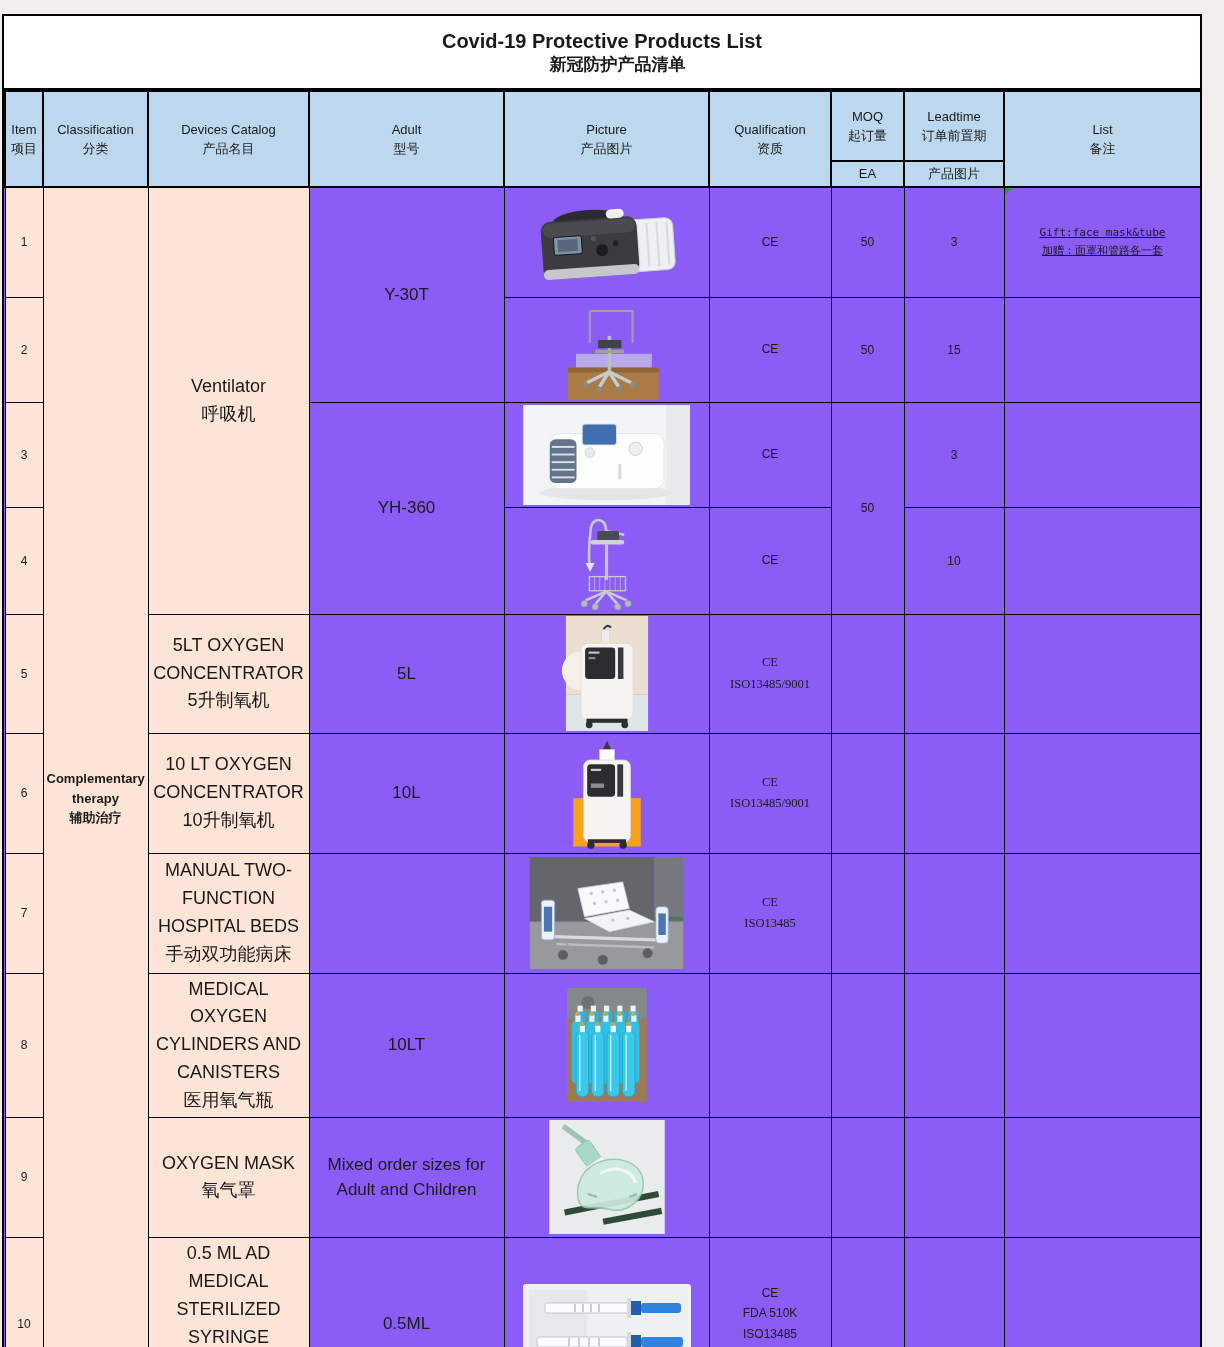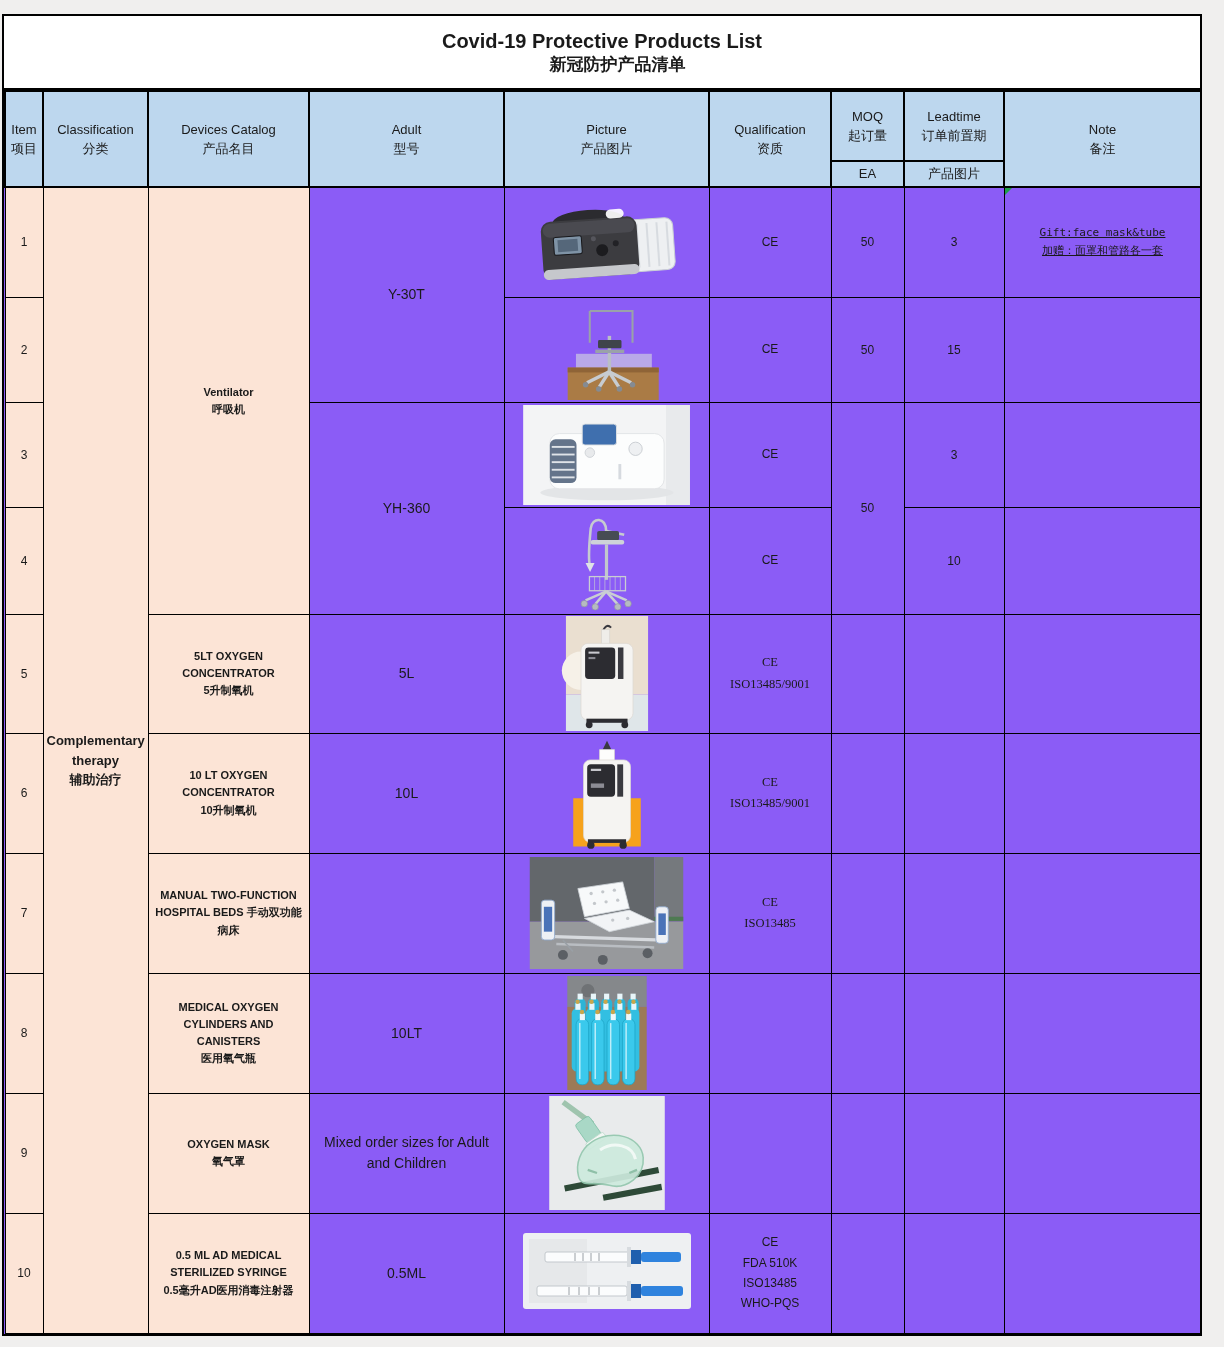--- a/index.html
+++ b/index.html
@@ -26,24 +26,24 @@
     text-align:center;vertical-align:middle;
     padding:2px 3px;overflow:hidden;
     font-size:12.5px;
   }
   thead th{
     background:#BDD7EE;font-weight:normal;font-size:13px;
     border-width:2px;white-space:pre-line;line-height:1.5;
   }
   .peach{background:#FCE4D6;}
   .preline{white-space:pre-line;}
-  .cat-cell{font-weight:bold;line-height:1.55;font-size:11px;}
+  .cat-cell{font-weight:normal;line-height:1.55;font-size:18px;}
   .class-cell{font-weight:bold;font-size:13px;line-height:1.5;}
   .item-cell{font-size:12px;}
-  .molde-cell{font-size:14px;line-height:1.5;}
+  .molde-cell{font-size:17px;line-height:1.5;}
   .qual-cell{font-size:12px;line-height:1.7;}
   .qual-serif{font-family:"Liberation Serif","DejaVu Serif",serif;font-size:12.5px;}
   .num-cell{font-size:12px;margin-left:24px;}
   .note-cell{position:relative;}
   .note-text{
     font-family:"DejaVu Sans Mono","Liberation Mono",monospace;
     font-size:11px;line-height:1.7;white-space:pre-line;text-decoration:underline;
   }
   .note-flag{
     position:absolute;top:0;left:0;width:0;height:0;
@@ -85,21 +85,21 @@
         <th rowspan="2">Adult
 型号</th>
         <th rowspan="2">Picture
 产品图片</th>
         <th rowspan="2">Qualification
 资质</th>
         <th>MOQ
 起订量</th>
         <th>Leadtime
 订单前置期</th>
-        <th rowspan="2">Note
+        <th rowspan="2">List
 备注</th>
       </tr>
       <tr style="height:26px">
         <th>EA</th>
         <th>产品图片</th>
       </tr>
     </thead>
     <tbody>
 
       <tr style="height:110px">

